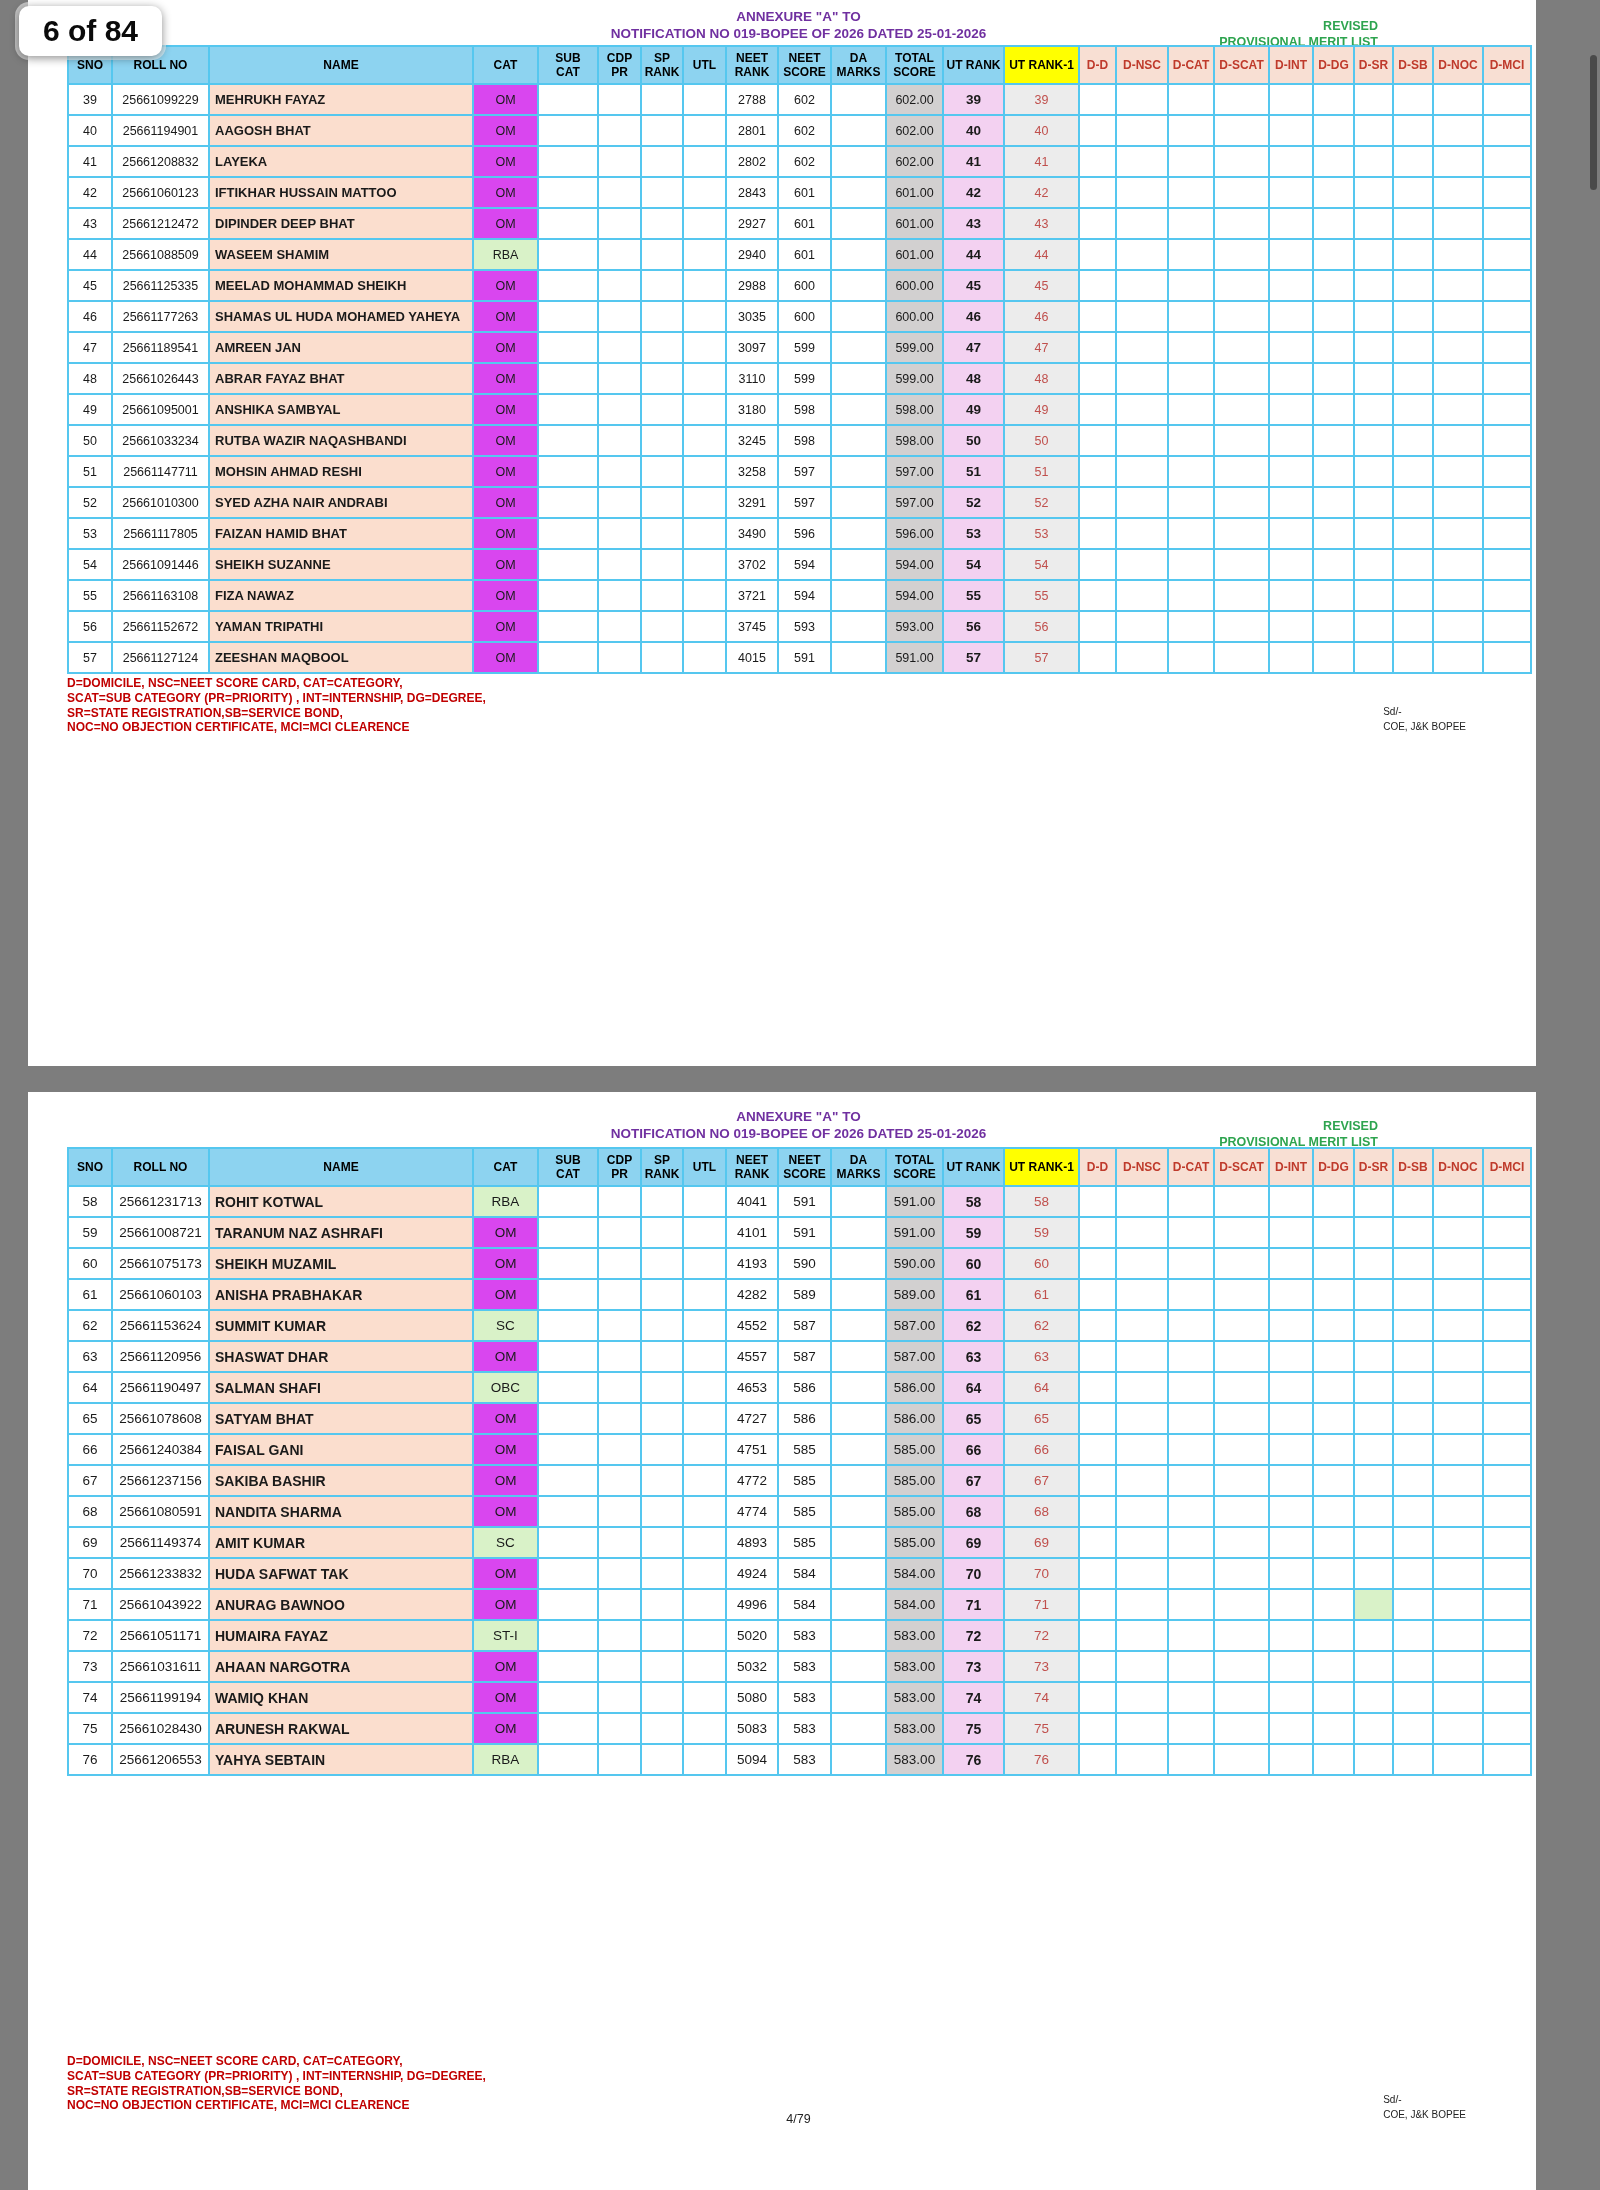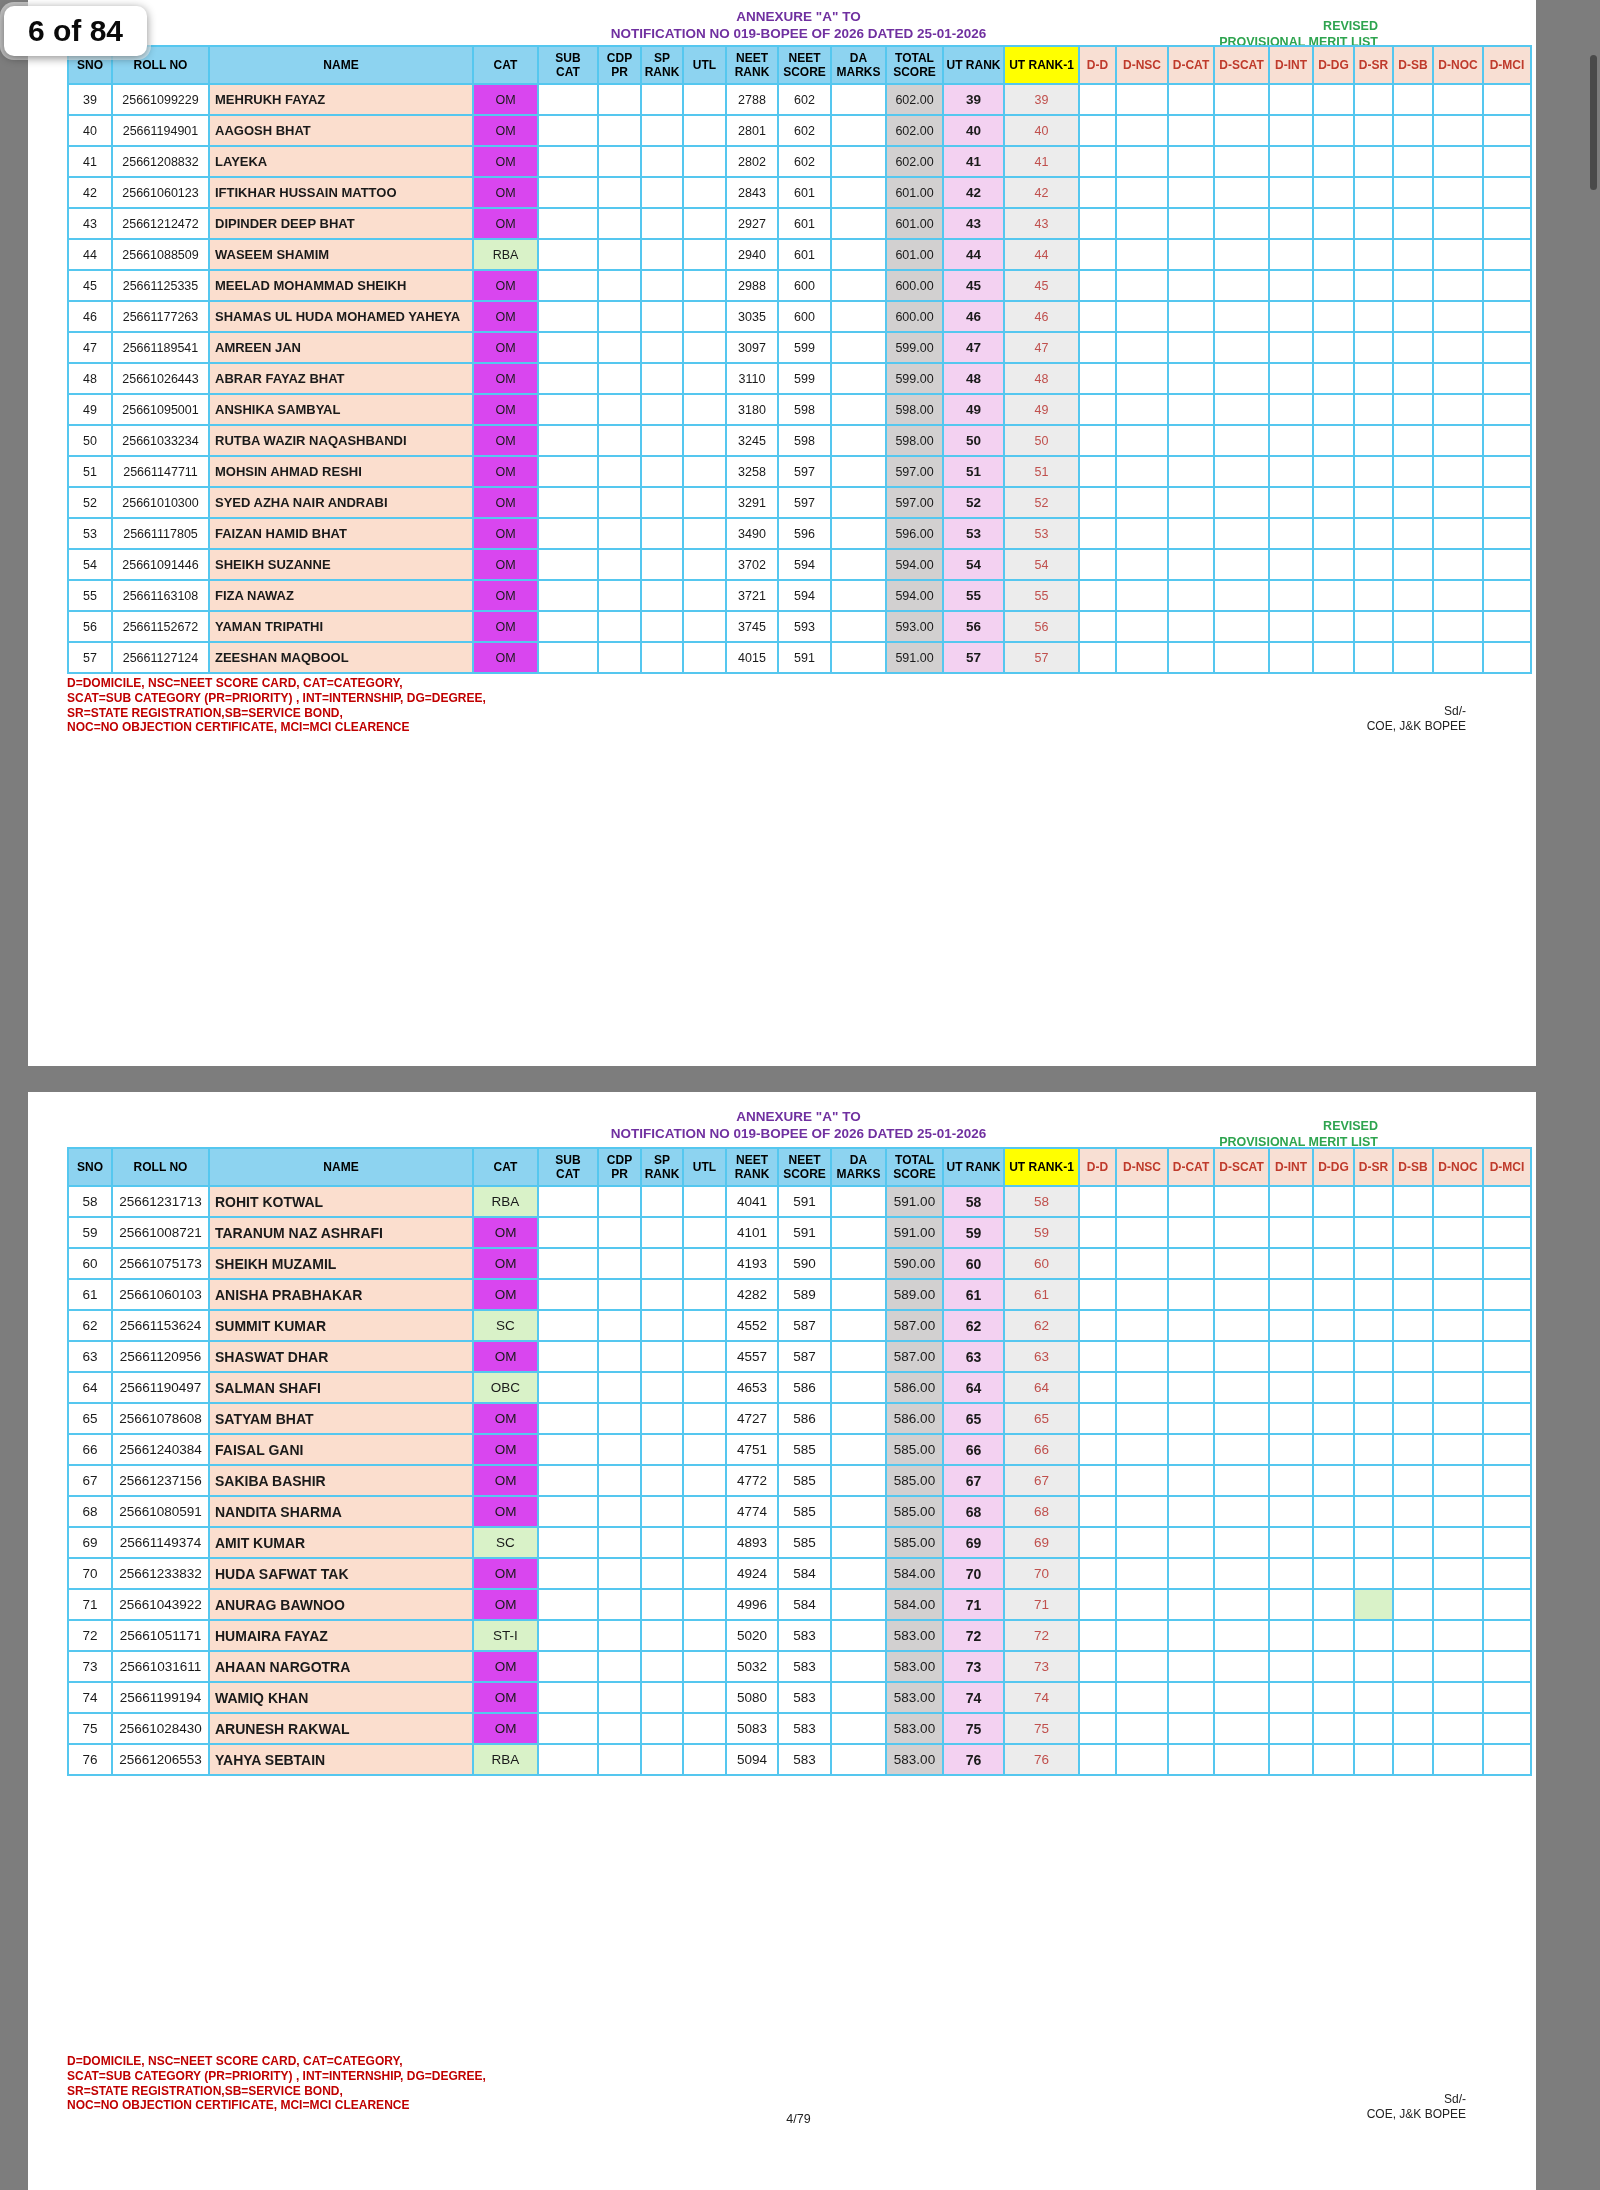--- a/index.html
+++ b/index.html
@@ -47,26 +47,26 @@
   #page2 .mlt td.c-utr{font-size:14px;}
   .mlt td.c-utr1{background:#ECECEC;color:#C0504D;}
   .mlt td.c-hl{background:#D9F2C8;}
 
   .footer-legend{position:absolute;left:39px;color:#C00000;font-weight:bold;font-size:12px;line-height:14.8px;}
   #page1 .footer-legend{top:676px;}
   #page2 .footer-legend{top:962px;}
   .pagenum{position:absolute;left:39px;width:1463px;text-align:center;font-size:12.5px;color:#222;}
   #page1 .pagenum{top:718px;}
   #page2 .pagenum{top:1020px;}
-  .signature{position:absolute;right:70px;text-align:right;font-size:12px;color:#222;line-height:15px;}
+  .signature{position:absolute;right:70px;text-align:left;font-size:10px;color:#222;line-height:15px;}
   #page1 .signature{top:704px;}
   #page2 .signature{top:1000px;}
 
   .badge{
-    position:absolute;left:4px;top:6px;z-index:5;
+    position:absolute;left:19px;top:6px;z-index:5;
     background:#ffffff;border-radius:10px;padding:8px 24px;
     font-size:30px;font-weight:600;color:#0a0a0a;
     box-shadow:0 2px 10px rgba(0,0,0,0.45), 0 0 0 4px rgba(255,255,255,0.55);
   }
   .scroll-thumb{
     position:absolute;right:3px;top:55px;width:7px;height:135px;
     background:#4a4a4a;border-radius:4px;z-index:6;
   }
 </style>
 </head>

